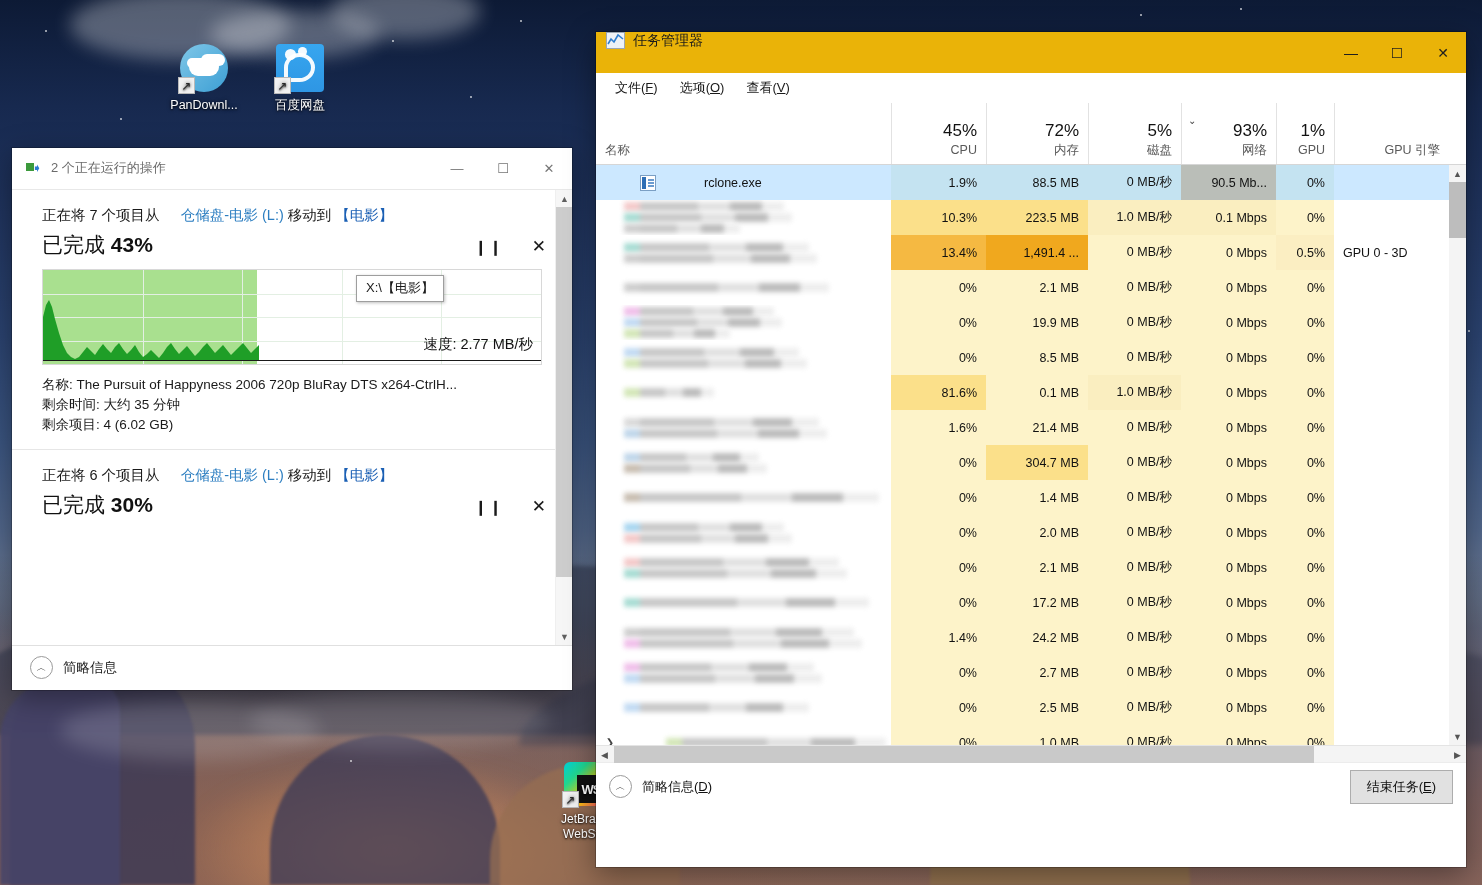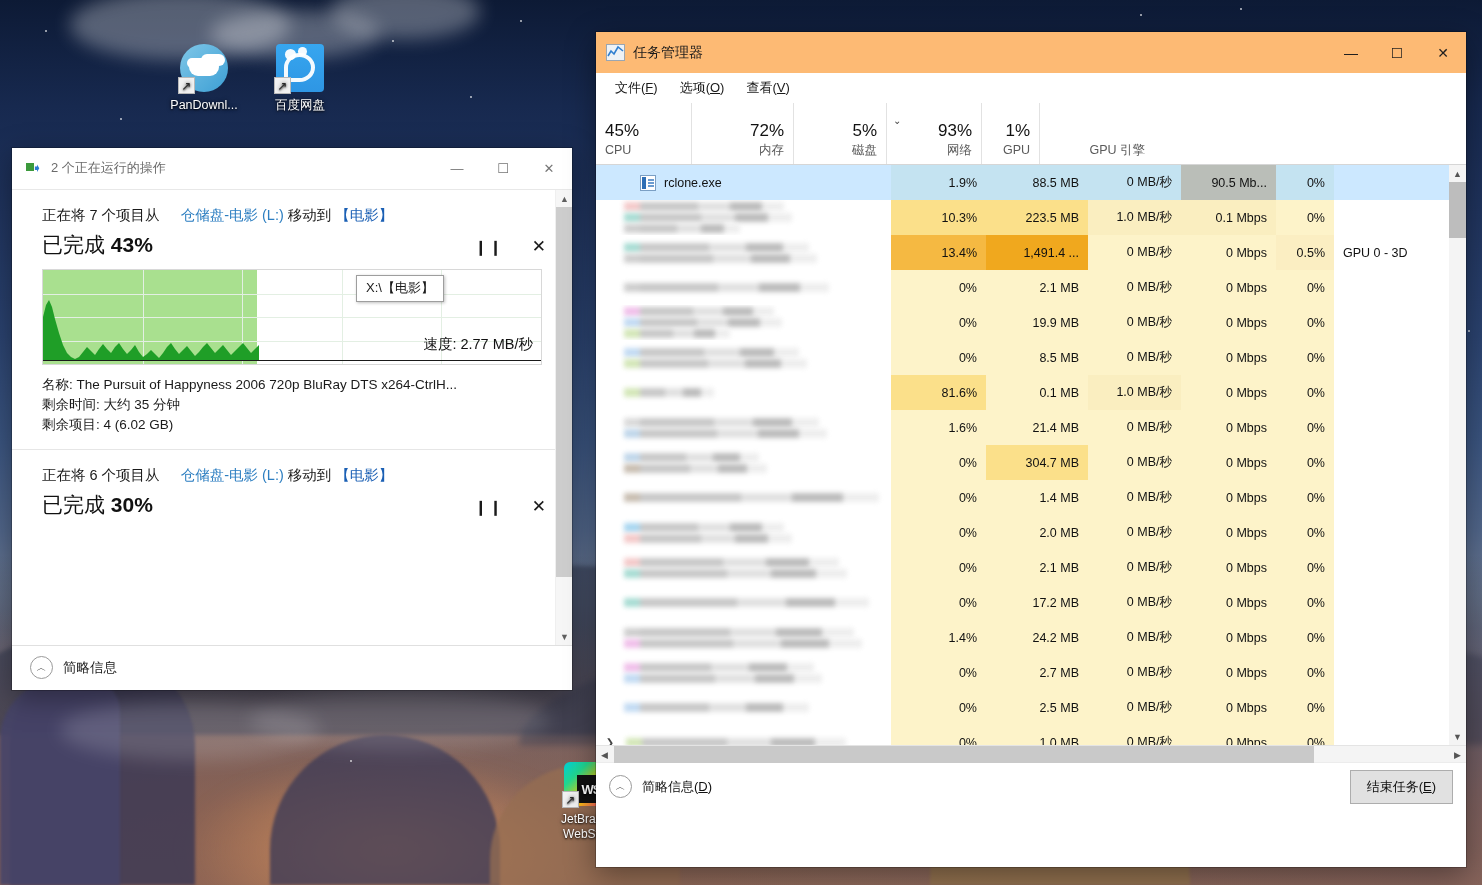--- a/index.html
+++ b/index.html
@@ -223,21 +223,21 @@
   .chev-circle {
     width: 23px; height: 23px; border-radius: 50%; border: 1px solid #9a9a9a;
     display: flex; align-items: center; justify-content: center;
     font-size: 10px; color: #2a2a2a; margin-right: 10px;
   }
   .dlg-footer .lbl { font-size: 13.5px; color: #1a1a1a; }
 
   
   #taskmgr { left: 596px; top: 32px; width: 870px; height: 835px; }
   #tm-title {
-    height: 41px; background: #fdba74; display: flex; align-items: center;
+    height: 41px; background: #eab308; display: flex; align-items: flex-start;
   }
   #tm-title .ic {
     width: 19px; height: 17px; margin-left: 10px; margin-right: 8px;
     background: #eef2f6; border: 1px solid #9aa6b2; position: relative; overflow: hidden;
   }
   #tm-title .ic svg { position: absolute; left: 0; top: 0; }
   #tm-title .t { font-size: 14px; color: #1b1b1b; flex: 1; }
   #tm-title .cap-btn { color: #1f1f1f; }
 
   #tm-menu {
@@ -284,21 +284,21 @@
   #tm-rows {
     position: relative; height: 580px; overflow: hidden; background: #fff;
   }
   .row { display: flex; height: 35px; align-items: center; }
   .row.selected { background: #cce8ff; }
   .cell {
     height: 100%; display: flex; align-items: center; justify-content: flex-end;
     padding-right: 9px; font-size: 12.5px; color: #111;
   }
   .cell.name {
-    justify-content: flex-start; padding-left: 0; padding-right: 4px; overflow: hidden;
+    justify-content: flex-start; padding-left: 0; padding-right: 4px; overflow: hidden; gap: 40px;
   }
   .cell.gpueng { justify-content: flex-start; padding-left: 9px; }
   .proc-ico {
     width: 16px; height: 16px; margin-left: 44px; margin-right: 8px; flex: 0 0 16px;
     background: #fff; border: 1px solid #7a9fc4; position: relative;
   }
   .proc-ico::before { content:""; position:absolute; left:1px; top:1px; width:4px; height:12px; background:#2f6fb5; }
   .proc-ico::after { content:""; position:absolute; left:7px; top:3px; width:6px; height:2px; background:#6a9bd0; box-shadow: 0 3px 0 #6a9bd0, 0 6px 0 #6a9bd0; }
   .proc-name { font-size: 12.5px; color: #111; white-space: nowrap; }
 
@@ -511,20 +511,23 @@
 
     <div id="tm-menu">
       <div class="mi"><span>文件(</span><span class="ul">F</span><span>)</span></div>
       <div class="mi"><span>选项(</span><span class="ul">O</span><span>)</span></div>
       <div class="mi"><span>查看(</span><span class="ul">V</span><span>)</span></div>
     </div>
 
 
     <div id="tm-table">
       <div id="tm-head">
+          <div class="hcell" style="width: 295px;">
+            <div class="sub">名称</div>
+          </div>
           <div class="hcell" style="width: 95px;">
             <div class="big">45%</div>
             <div class="sub">CPU</div>
           </div>
           <div class="hcell" style="width: 102px;">
             <div class="big">72%</div>
             <div class="sub">内存</div>
           </div>
           <div class="hcell" style="width: 93px;">
             <div class="big">5%</div>

